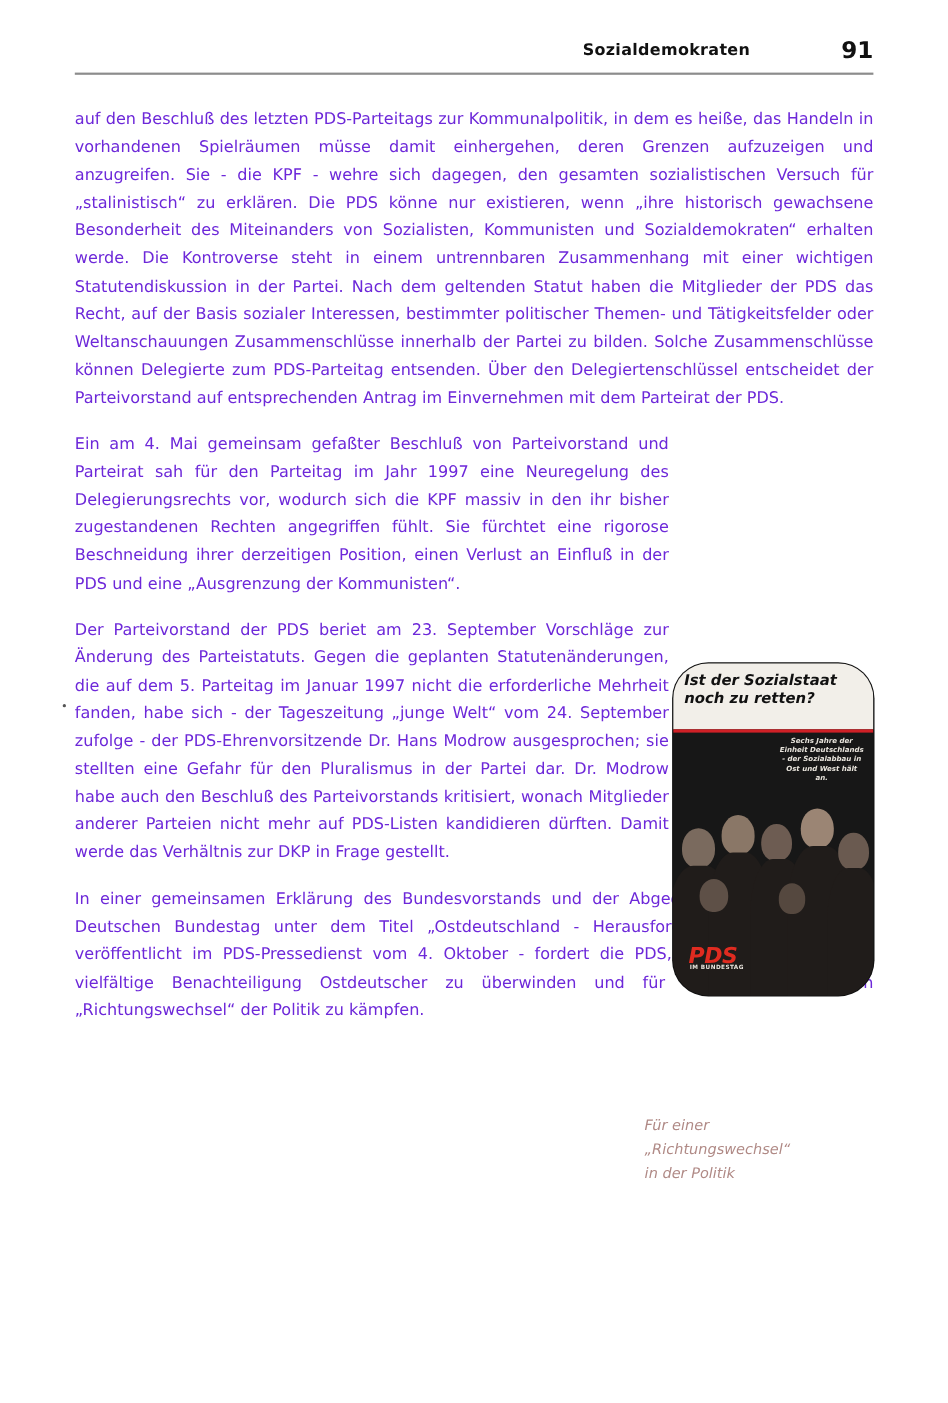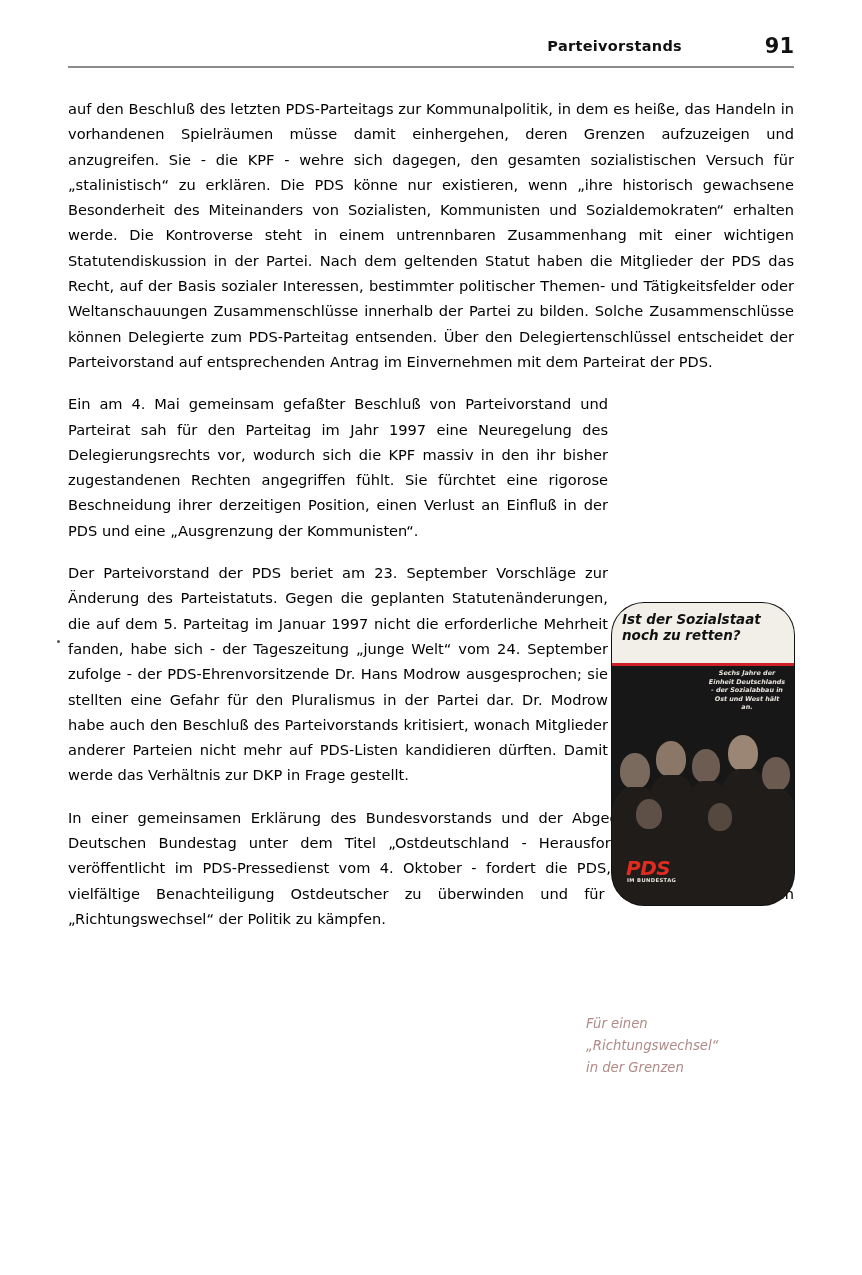--- a/index.html
+++ b/index.html
@@ -62,21 +62,21 @@
     position: absolute;
     left: 68px;
     top: 96px;
     width: 726px;
   }
   p.para {
     margin: 0 0 17px 0;
     font-size: 14.6px;
     line-height: 25.3px;
     text-align: justify;
-    color: #000000;
+    color: #6d28d9;
     -webkit-hyphens: none;
     hyphens: none;
   }
   p.para:last-child { margin-bottom: 0; }
 
   .col-narrow { width: 540px; }
   .col-wrap-img { width: 540px; }
   .col-full { width: 726px; }
 
   
@@ -195,35 +195,35 @@
     color: #e8e4dc;
     letter-spacing: 0.4px;
   }
 </style>
 </head>
 <body>
 
 <div class="page">
 
   <div class="header">
-    <div class="header-title">Parteivorstands</div>
+    <div class="header-title">Sozialdemokraten</div>
     <div class="header-pageno">91</div>
     <div class="header-rule"></div>
   </div>
 
   <div class="artifact-dot"></div>
 
   <div class="content">
     <p class="para col-full">auf den Beschluß des letzten PDS-Parteitags zur Kommunalpolitik, in dem es heiße, das Handeln in vorhandenen Spielräumen müsse damit einhergehen, deren Grenzen aufzuzeigen und anzugreifen. Sie - die KPF - wehre sich dagegen, den gesamten sozialistischen Versuch für „stalinistisch“ zu erklären. Die PDS könne nur existieren, wenn „ihre historisch gewachsene Besonderheit des Miteinanders von Sozialisten, Kommunisten und Sozialdemokraten“ erhalten werde. Die Kontroverse steht in einem untrennbaren Zusammenhang mit einer wichtigen Statutendiskussion in der Partei. Nach dem geltenden Statut haben die Mitglieder der PDS das Recht, auf der Basis sozialer Interessen, bestimmter politischer Themen- und Tätigkeitsfelder oder Weltanschauungen Zusammenschlüsse innerhalb der Partei zu bilden. Solche Zusammenschlüsse können Delegierte zum PDS-Parteitag entsenden. Über den Delegiertenschlüssel entscheidet der Parteivorstand auf entsprechenden Antrag im Einvernehmen mit dem Parteirat der PDS.</p>
     <p class="para col-narrow">Ein am 4. Mai gemeinsam gefaßter Beschluß von Parteivorstand und Parteirat sah für den Parteitag im Jahr 1997 eine Neuregelung des Delegierungsrechts vor, wodurch sich die KPF massiv in den ihr bisher zugestandenen Rechten angegriffen fühlt. Sie fürchtet eine rigorose Beschneidung ihrer derzeitigen Position, einen Verlust an Einfluß in der PDS und eine „Ausgrenzung der Kommunisten“.</p>
     <p class="para col-wrap-img">Der Parteivorstand der PDS beriet am 23. September Vorschläge zur Änderung des Parteistatuts. Gegen die geplanten Statutenänderungen, die auf dem 5. Parteitag im Januar 1997 nicht die erforderliche Mehrheit fanden, habe sich - der Tageszeitung „junge Welt“ vom 24. September zufolge - der PDS-Ehrenvorsitzende Dr. Hans Modrow ausgesprochen; sie stellten eine Gefahr für den Pluralismus in der Partei dar. Dr. Modrow habe auch den Beschluß des Parteivorstands kritisiert, wonach Mitglieder anderer Parteien nicht mehr auf PDS-Listen kandidieren dürften. Damit werde das Verhältnis zur DKP in Frage gestellt.</p>
     <p class="para col-full">In einer gemeinsamen Erklärung des Bundesvorstands und der Abgeordnetengruppe PDS im Deutschen Bundestag unter dem Titel „Ostdeutschland - Herausforderung und Chance“ - veröffentlicht im PDS-Pressedienst vom 4. Oktober - fordert die PDS, die nach ihrer Ansicht vielfältige Benachteiligung Ostdeutscher zu überwinden und für einen grundsätzlichen „Richtungswechsel“ der Politik zu kämpfen.</p>
   </div>
 
-  <div class="marginnote" id="note-2">Für einen „Richtungswechsel“ in der Grenzen</div>
+  <div class="marginnote" id="note-2">Für einer „Richtungswechsel“ in der Politik</div>
 
   <div class="cover">
     <div class="cover-top"></div>
     <div class="cover-title">Ist der Sozialstaat noch zu retten?</div>
     <div class="cover-rule"></div>
     <div class="cover-sub">Sechs Jahre der Einheit Deutschlands - der Sozialabbau in Ost und West hält an.</div>
 
     <div class="crowd">
       <div class="head" style="left:8px;  top:30px; width:30px; height:36px; background:#7a6a5e;"></div>
       <div class="body-sh" style="left:-4px; top:64px; width:56px; height:120px;"></div>

